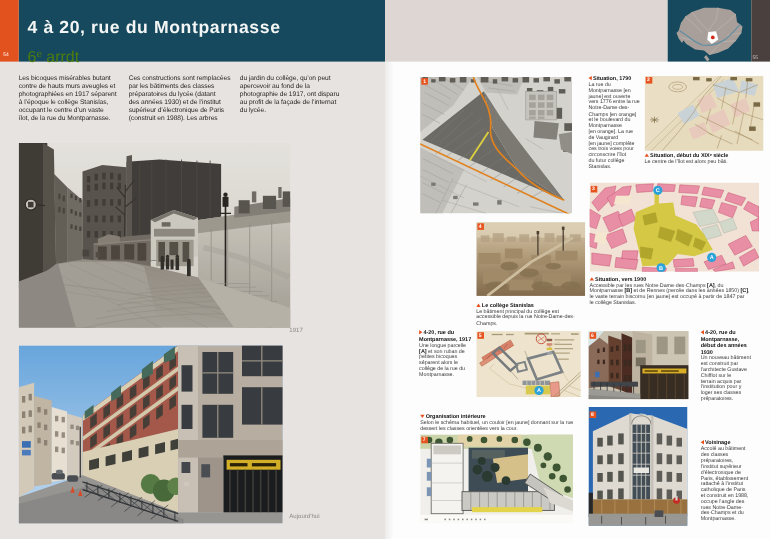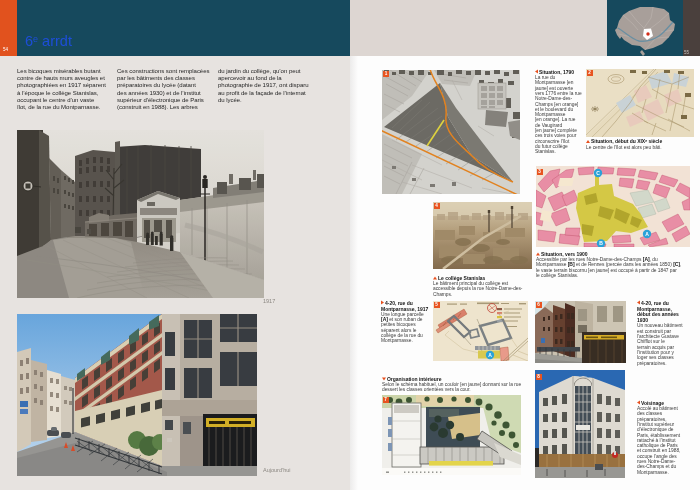--- a/index.html
+++ b/index.html
@@ -25,22 +25,23 @@
 <div class="abs" style="left:350px;top:0;width:350px;height:490px;background:#fdfdfd"></div>
 
 <div class="abs" style="left:350px;top:0;width:8px;height:490px;background:linear-gradient(90deg,rgba(90,80,75,0.10),rgba(0,0,0,0))"></div>
 
 <div class="abs" style="left:17px;top:0;width:333px;height:56px;background:#16495d"></div>
 
 <div class="abs" style="left:0;top:0;width:17px;height:56px;background:#e1521e"></div>
 
 <div class="abs" style="left:3px;top:47px;color:#fff;font-size:4.5px">54</div>
 
-
-<div class="abs" style="left:25px;top:33px;color:#1d4ed8;font-size:14.5px">6<span style="font-size:9px;vertical-align:4px">e</span> arrdt</div>
+<div class="abs" style="left:25px;top:16.5px;color:#f4f6f5;font-weight:bold;font-size:16px;letter-spacing:0.55px">4 à 20, rue du Montparnasse</div>
+
+<div class="abs" style="left:25px;top:44px;color:#4d7c0f;font-size:14.5px">6<span style="font-size:9px;vertical-align:4px">e</span> arrdt</div>
 
 <div class="abs" style="left:350px;top:0;width:257px;height:56px;background:#ddd6d2"></div>
 
 
 <div class="abs" style="left:607px;top:0;width:76px;height:56px;background:#16495d"></div>
 
 <svg class="abs" style="left:607px;top:0" width="76" height="56" viewBox="0 0 76 56">
 <path d="M22,11 L33,7 L46,7 L57,9 L62,13 L63,20 L68,24 L67,30 L62,37 L55,44 L46,48 L38,50 L33,46 L25,45 L17,40 L12,34 L10,28 L12,21 L16,15 Z" fill="#a89f9a"></path>
 <path d="M10,28 L13,31 L16,34 L13,39 L10,35 L8,30 Z" fill="#a89f9a"></path>
 <path d="M35,50 L38,54 L36,56 L33,52 Z" fill="#a89f9a"></path>

